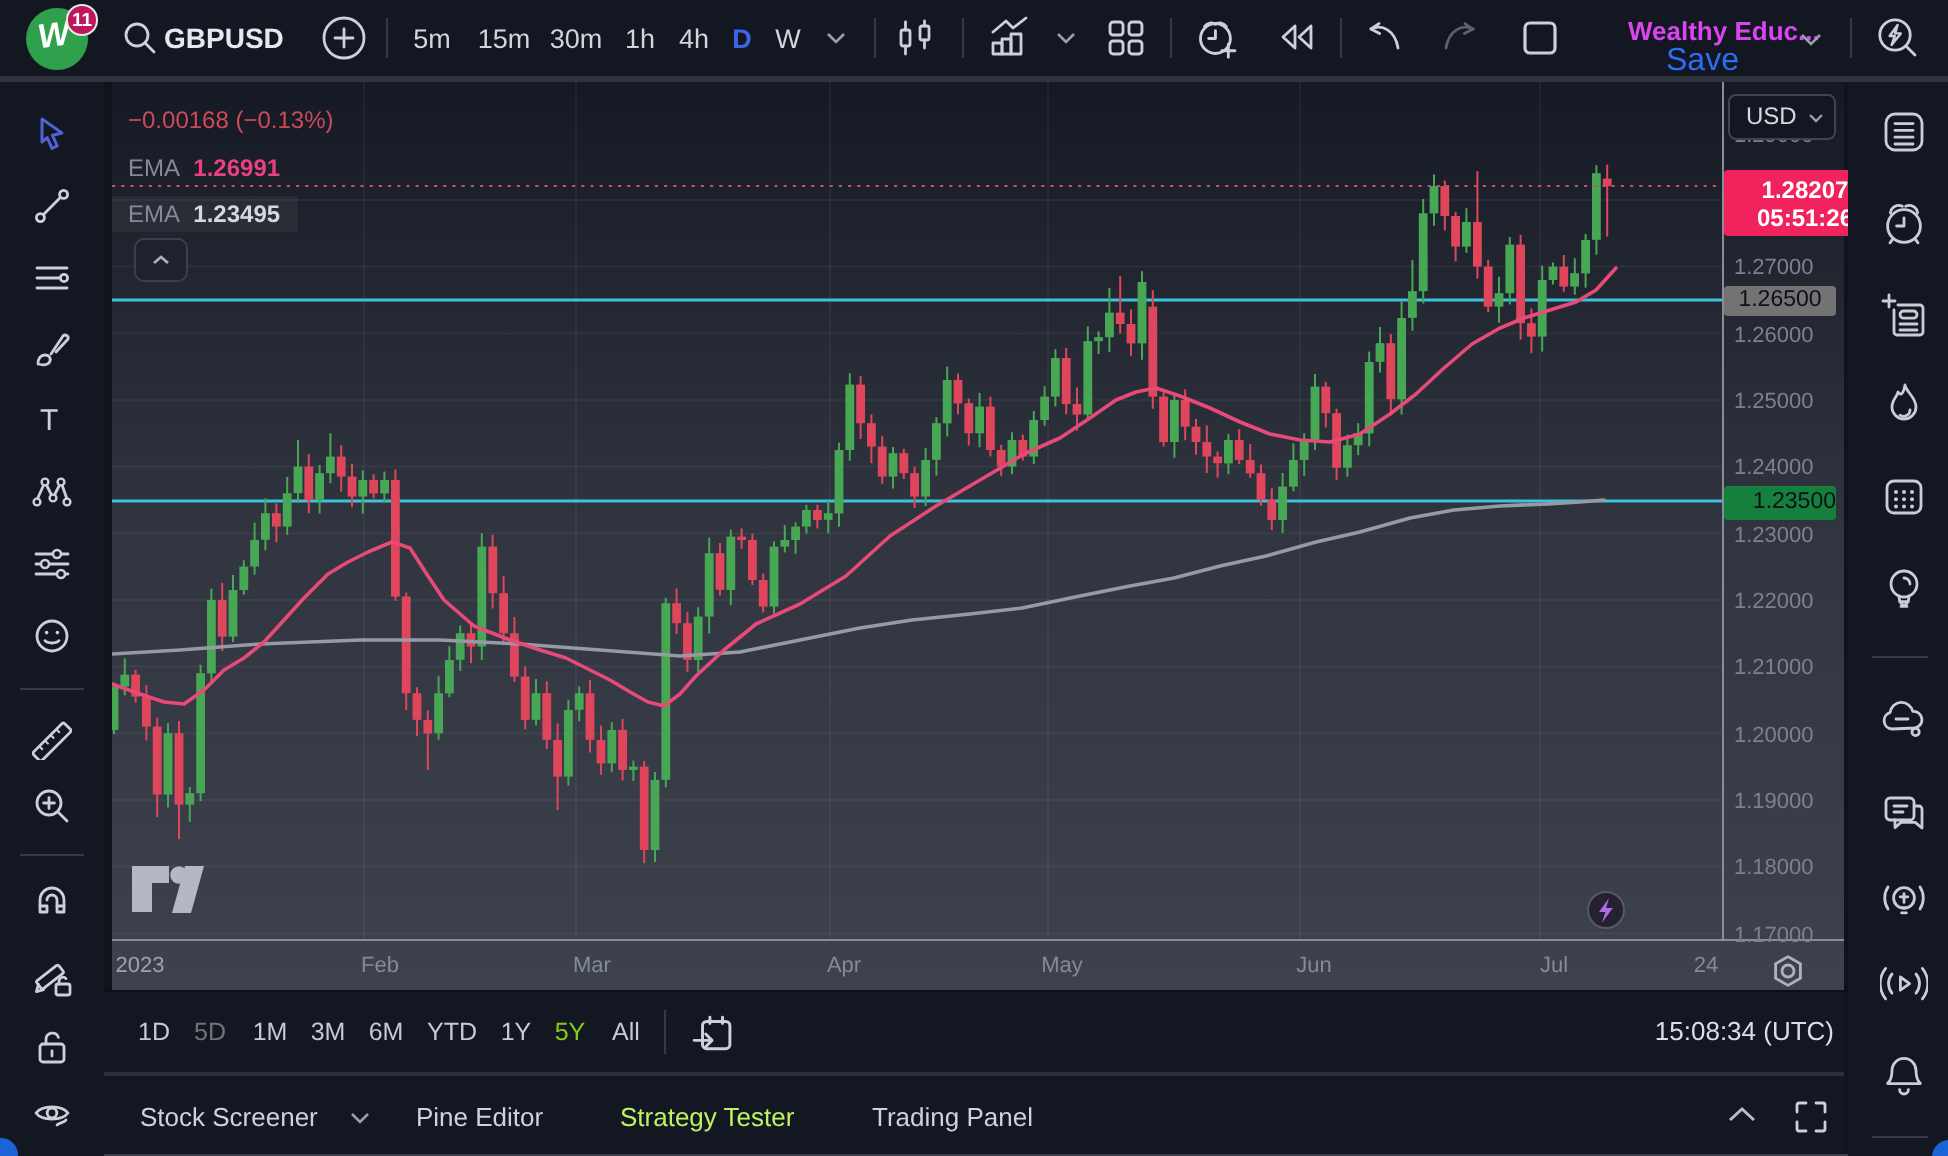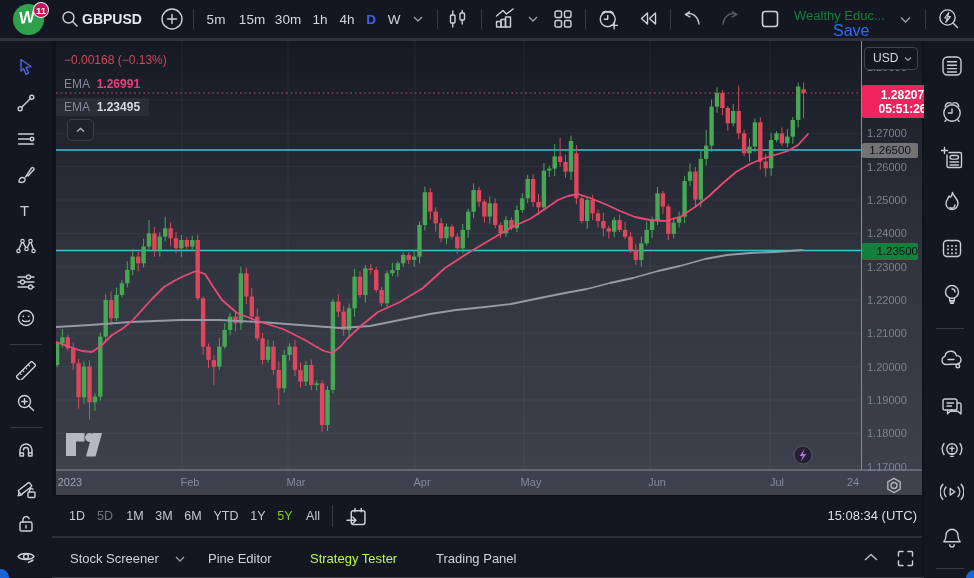--- a/index.html
+++ b/index.html
@@ -442,21 +442,21 @@
       <path d="M1.5 3.5 c5.5 -2.5 12 0.5 13.5 9.5" fill="none" stroke="#ccd0d9" stroke-width="1.4" stroke-linecap="round" stroke-linejoin="round"></path>
       <path d="M5.5 0.8 L1.5 3.5 L5.8 5.8" fill="none" stroke="#ccd0d9" stroke-width="1.4" stroke-linecap="round" stroke-linejoin="round"></path>
     </svg>
 <svg style="position:absolute;left:721px;top:11px" width="17" height="15" viewBox="0 0 17 15">
       <path d="M15.5 3.5 c-5.5 -2.5 -12 0.5 -13.5 9.5" fill="none" stroke="#5b6069" stroke-width="1.4" stroke-linecap="round"></path>
       <path d="M11.5 0.8 L15.5 3.5 L11.2 5.8" fill="none" stroke="#5b6069" stroke-width="1.4" stroke-linecap="round"></path>
     </svg>
 <svg style="position:absolute;left:761px;top:10px" width="18" height="18" viewBox="0 0 18 18">
       <rect x="1.5" y="1.5" width="15" height="15" rx="2.5" stroke="#ccd0d9" stroke-width="1.6" fill="none"></rect>
     </svg>
-<div class="txt" style="left:794px;top:8px;font-size:13px;font-weight:normal;color:#15803d">Wealthy Educ...</div>
+<div class="txt" style="left:814px;top:8px;font-size:13px;font-weight:bold;color:#d946ef">Wealthy Educ...</div>
 <div class="txt" style="left:833px;top:22px;font-size:16px;color:#2f6df6">Save</div>
 <svg style="position:absolute;left:900px;top:16px" width="11" height="8" viewBox="0 0 11 7">
       <path d="M1 1 L5.5 5.5 L10 1" fill="none" stroke="#9aa0ab" stroke-width="1.3"></path>
     </svg>
 <div class="abs" style="left:925px;top:9px;width:1px;height:20px;background:#363a45"></div>
 <svg style="position:absolute;left:938px;top:8px" width="21" height="21" viewBox="0 0 21 21">
       <circle cx="9.5" cy="9.5" r="7.6" fill="none" stroke="#ccd0d9" stroke-width="1.4" stroke-linecap="round" stroke-linejoin="round"></circle>
       <line x1="15.2" y1="15.2" x2="19.5" y2="19.5" fill="none" stroke="#ccd0d9" stroke-width="1.4" stroke-linecap="round" stroke-linejoin="round"></line>
       <path d="M10.8 4.5 l-4 5.5 h2.6 l-1.6 4.5 l4.6 -5.8 h-2.8 z" fill="none" stroke="#ccd0d9" stroke-width="1.2" stroke-linejoin="round"></path>
     </svg>

